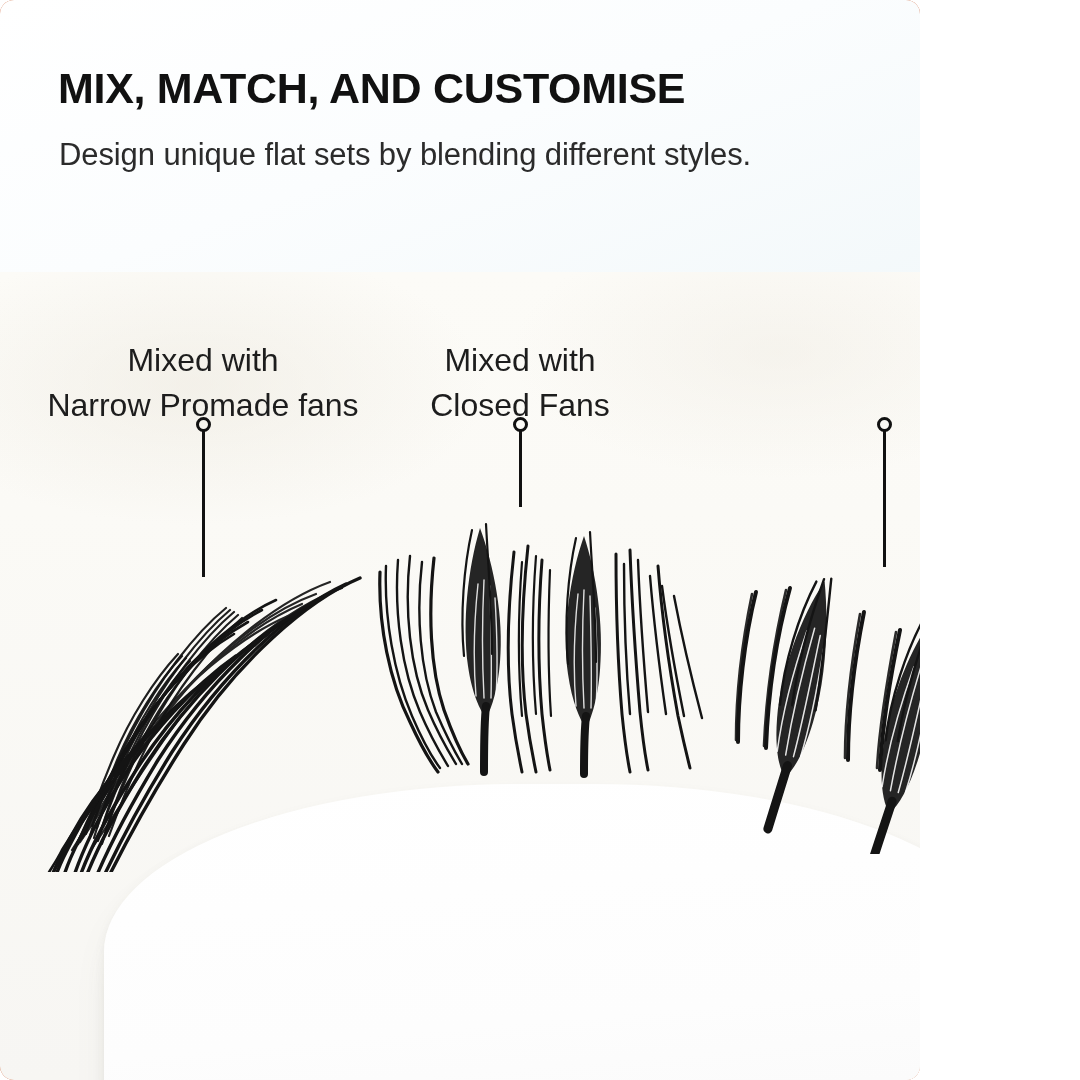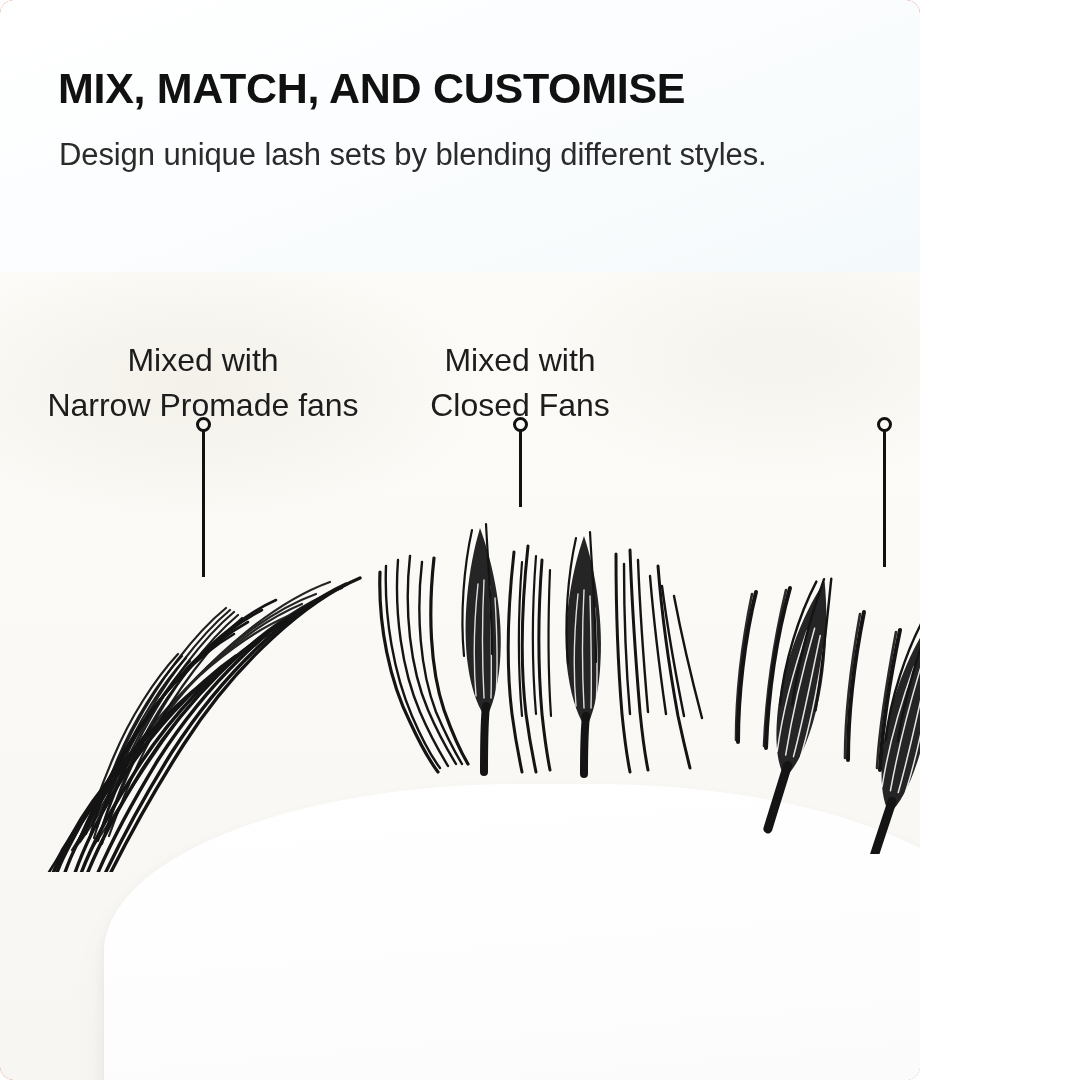--- a/index.html
+++ b/index.html
@@ -124,21 +124,21 @@
     pointer-events: none;
   }
 </style>
 </head>
 <body>
 
 <div id="page">
 
   <div class="header-band">
     <div class="page-title">MIX, MATCH, AND CUSTOMISE</div>
-    <div class="page-subtitle">Design unique lash sets by blending different styles.</div>
+    <div class="page-subtitle">Design unique flat sets by blending different styles.</div>
   </div>
 
   <div class="photo-stage">
     <div class="stage-grain"></div>
 
     <div class="lash-tile"></div>
 
     <svg class="lash-art" style="left:30px; top:270px; width:360px; height:330px;" viewBox="0 0 360 330">
       <g fill="none" stroke="#141414" stroke-linecap="round">
 

